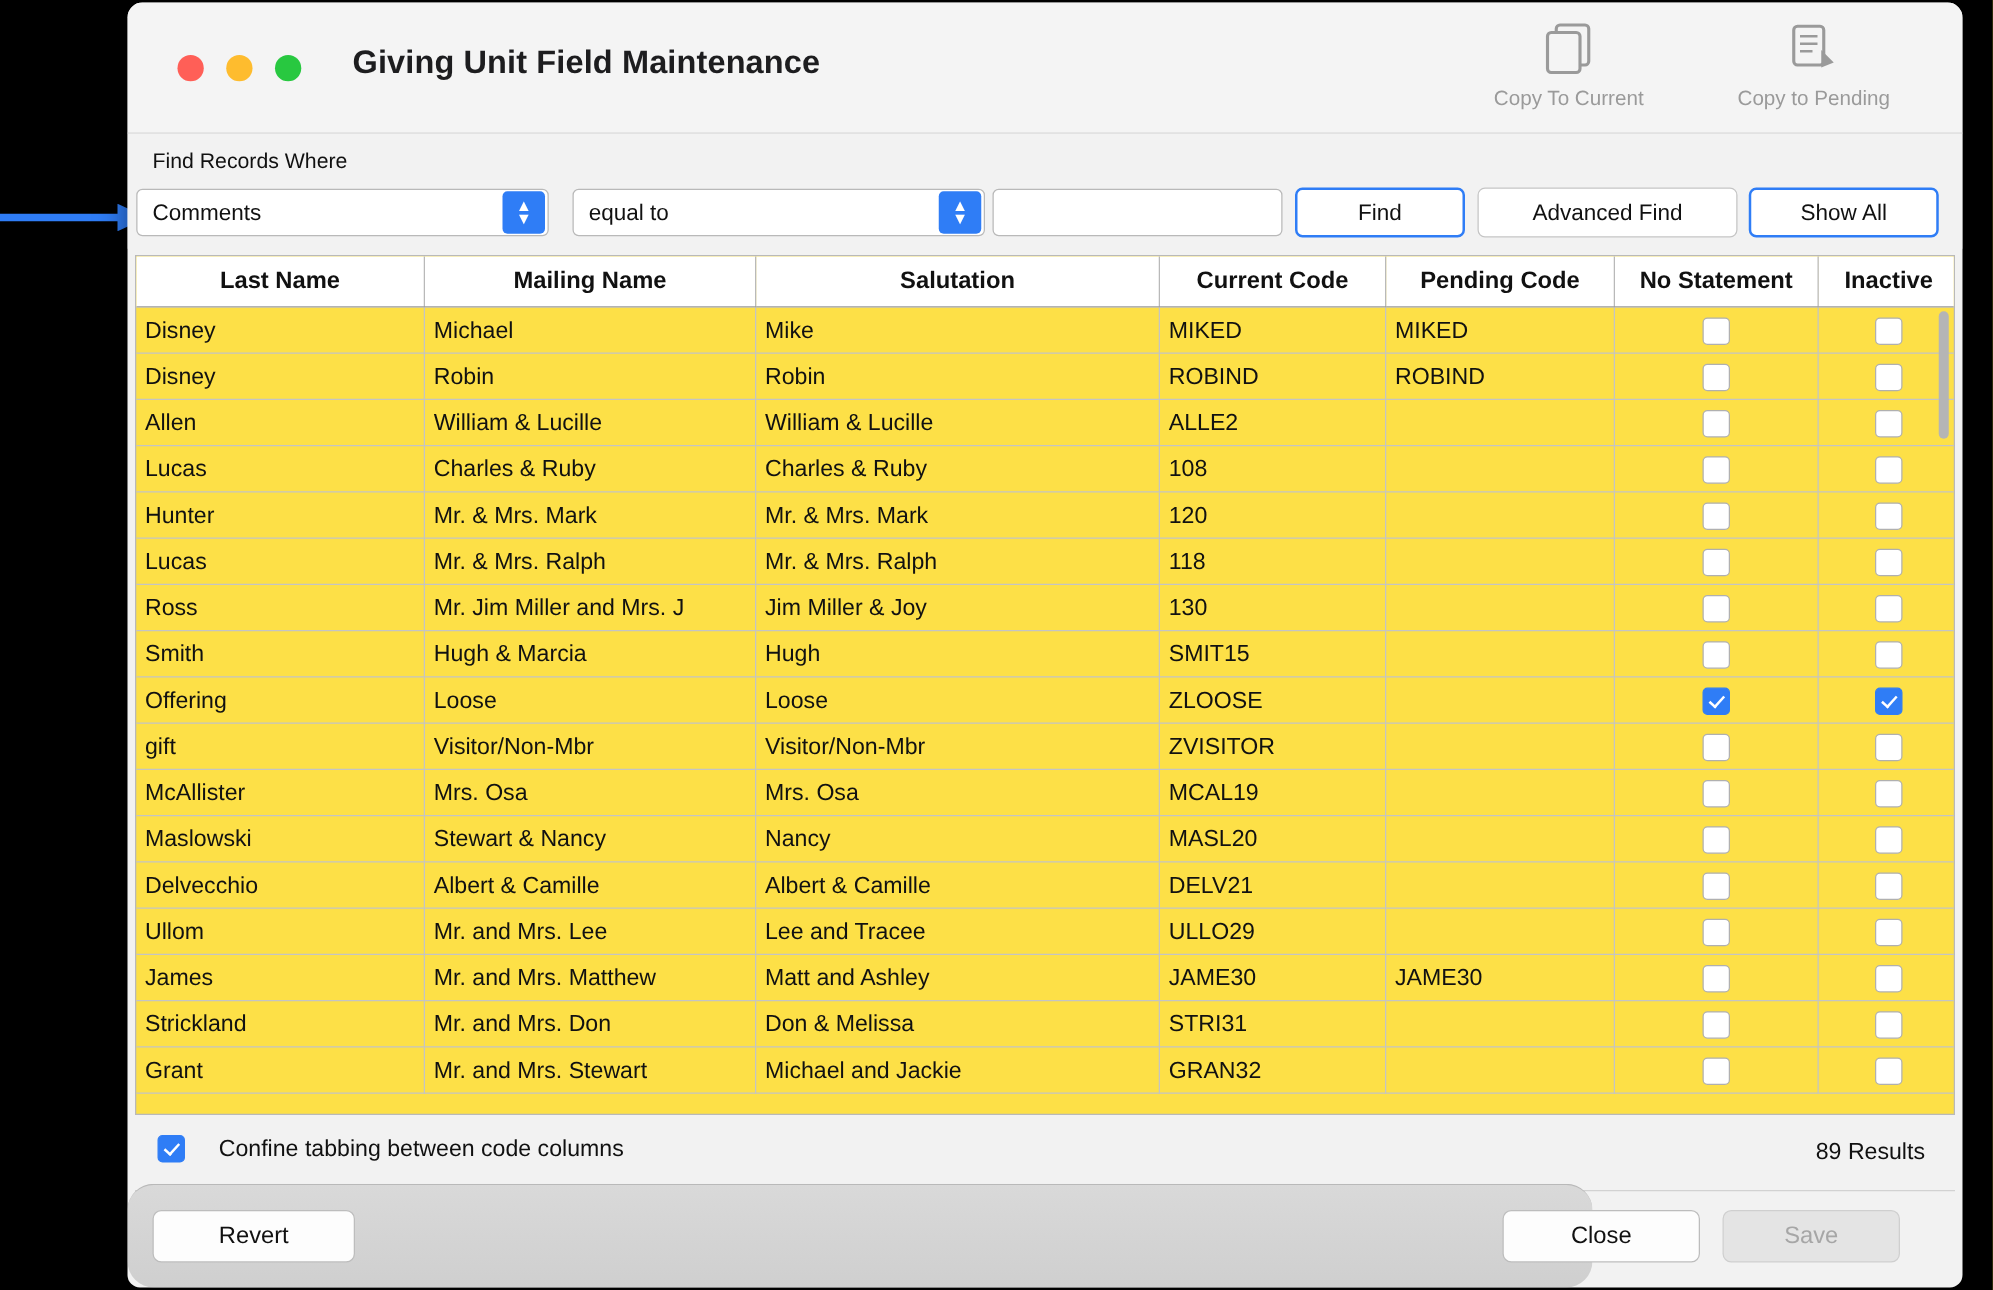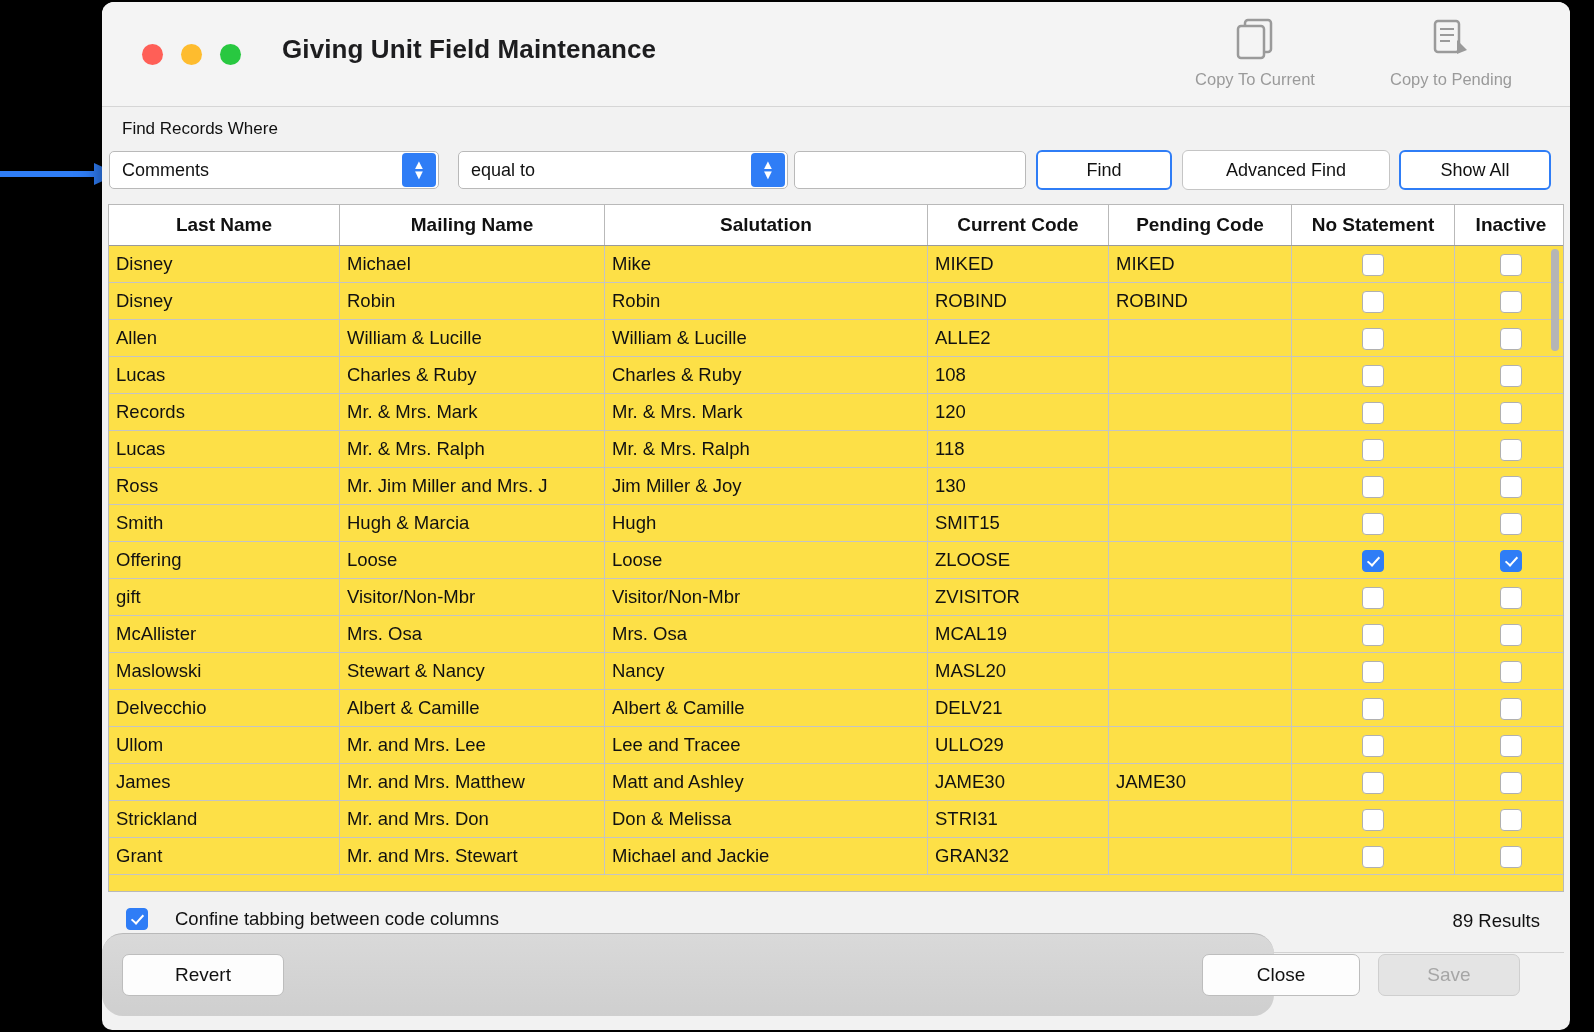--- a/index.html
+++ b/index.html
@@ -289,21 +289,21 @@
     right: 24px;
     top: 16px;
     font-size: 18.5px;
     color: #111;
   }
 
   
   .bottombar {
     position: absolute;
     left: 0;
-    bottom: 14px;
+    bottom: 0;
     width: 1172px;
     height: 82px;
     background: linear-gradient(#d9d9d9, #cfcfcf);
     border-top: 1px solid #b9b9b9;
     border-radius: 21px;
   }
   .bbtn {
     position: absolute;
     top: 20px;
     height: 42px;
@@ -443,21 +443,21 @@
             <tr>
               <td class="col-last">Lucas</td>
               <td class="col-mail">Charles &amp; Ruby</td>
               <td class="col-salu">Charles &amp; Ruby</td>
               <td class="col-curr">108</td>
               <td class="col-pend"></td>
               <td class="col-nost ctr"><span class="chk"></span></td>
               <td class="col-inac ctr"><span class="chk"></span></td>
             </tr>
             <tr>
-              <td class="col-last">Records</td>
+              <td class="col-last">Hunter</td>
               <td class="col-mail">Mr. &amp; Mrs. Mark</td>
               <td class="col-salu">Mr. &amp; Mrs. Mark</td>
               <td class="col-curr">120</td>
               <td class="col-pend"></td>
               <td class="col-nost ctr"><span class="chk"></span></td>
               <td class="col-inac ctr"><span class="chk"></span></td>
             </tr>
             <tr>
               <td class="col-last">Lucas</td>
               <td class="col-mail">Mr. &amp; Mrs. Ralph</td>

